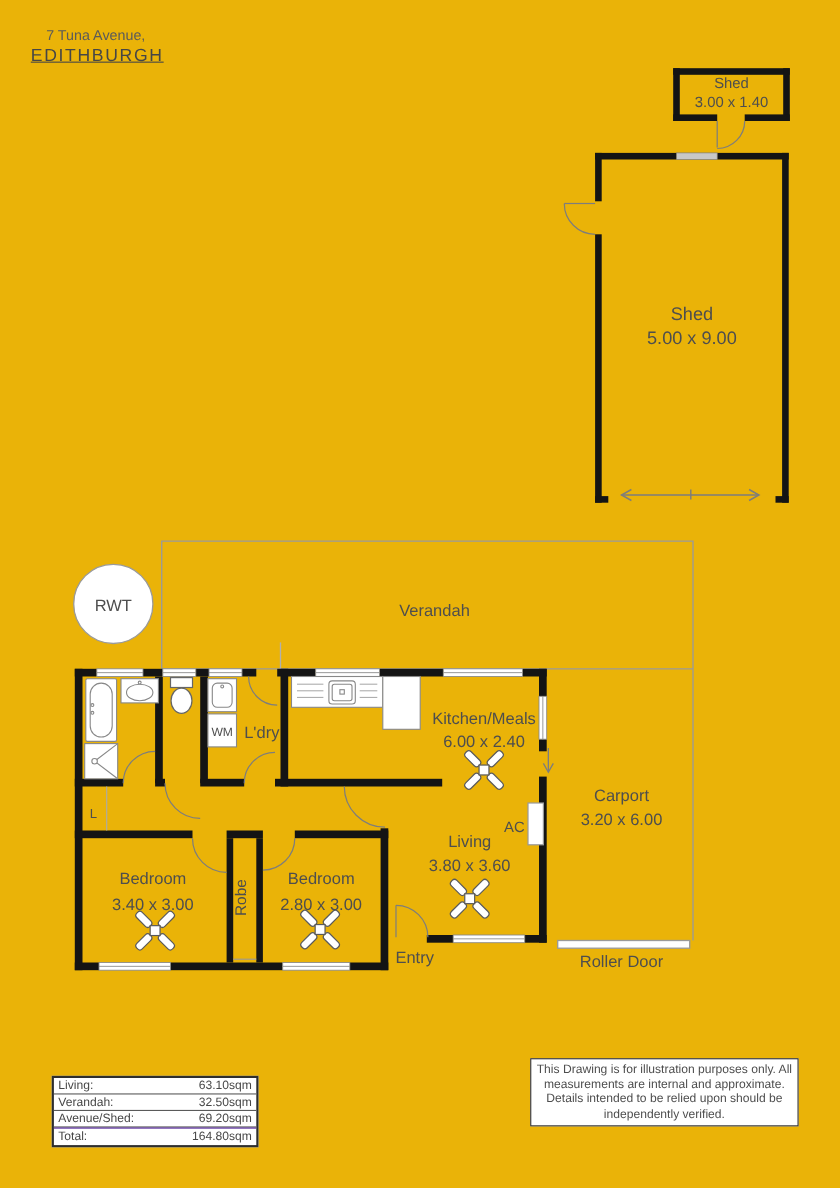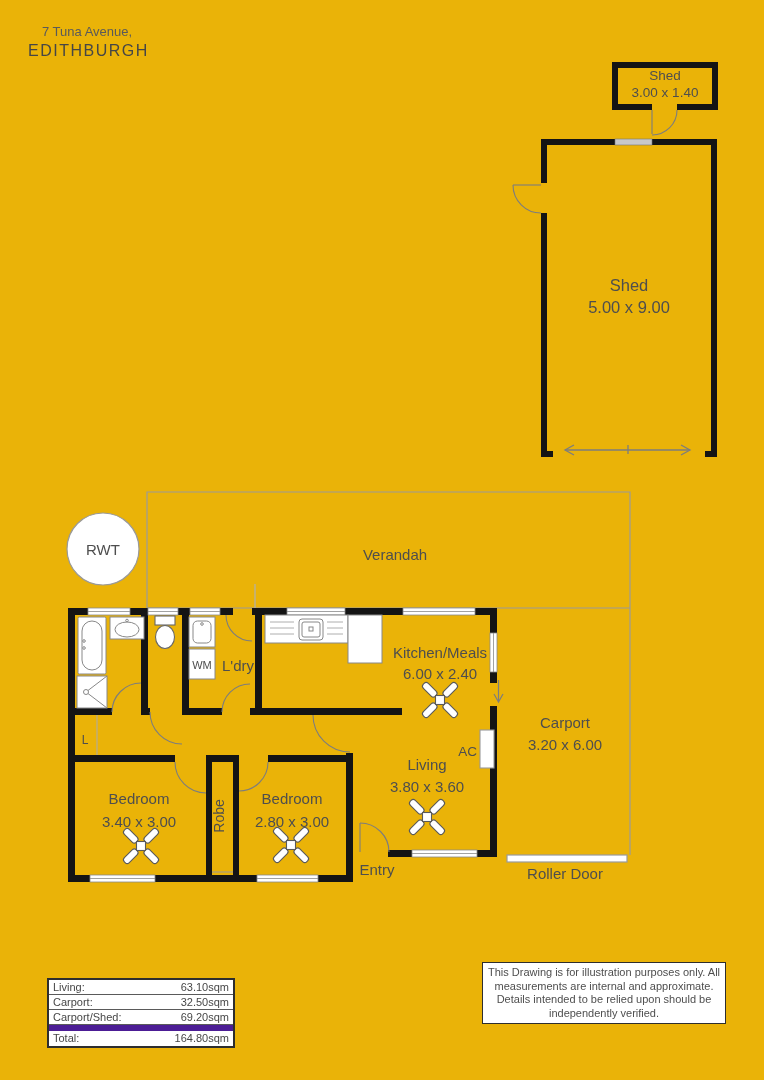--- a/index.html
+++ b/index.html
@@ -8,27 +8,27 @@
   svg{position:absolute;left:0;top:0;}
   svg text{font-family:"Liberation Sans", sans-serif;fill:#4e4e4e;}
   .t15{font-size:15px;}
   .t16{font-size:16.5px;}
   .t14{font-size:14px;}
   .t13{font-size:13.5px;}
   .t12{font-size:12px;}
   .t11{font-size:11px;}
   .address{position:absolute;left:28px;top:24px;color:#4e4e4e;}
   .address .line1{font-size:13px;padding-left:14px;color:#5a5a5a;}
-  .address .line2{font-size:16px;letter-spacing:1.5px;margin-top:3px;color:#464646;}
+  .address .line2{font-size:16px;letter-spacing:1.5px;margin-top:3px;color:#464646;text-decoration:underline;}
   .area-table{position:absolute;left:47px;top:978px;width:184px;border:2px solid #2e2e2e;
               background:#fff;font-size:11px;color:#474747;}
   .at-row{display:flex;justify-content:space-between;align-items:flex-start;
           padding:0 4px;height:14px;line-height:14px;border-bottom:1px solid #5a5a5a;}
   .at-row:last-child{border-bottom:none;}
-  .at-row.total{border-bottom:none;border-top:6px solid #4c1d95;height:15px;}
+  .at-row.total{border-bottom:none;border-top:1px solid #4c1d95;height:15px;}
   .disclaimer{position:absolute;left:482px;top:962px;width:236px;border:1.5px solid #2e2e2e;
               background:#fff;font-size:11px;line-height:13.5px;color:#4e4e4e;
               text-align:center;padding:3px 3px;}
 </style>
 </head>
 <body>
 
 <div class="canvas">
 
   <div class="address">
@@ -251,25 +251,25 @@
       <text class="t14" transform="translate(224,816) rotate(-90)">Robe</text>
     </g>
   </svg>
 
   <div class="area-table">
     <div class="at-row">
       <span>Living:</span>
       <span>63.10sqm</span>
     </div>
     <div class="at-row">
-      <span>Carport:</span>
+      <span>Verandah:</span>
       <span>32.50sqm</span>
     </div>
     <div class="at-row">
-      <span>Carport/Shed:</span>
+      <span>Avenue/Shed:</span>
       <span>69.20sqm</span>
     </div>
     <div class="at-row total">
       <span>Total:</span>
       <span>164.80sqm</span>
     </div>
   </div>
 
   <div class="disclaimer">
     <span>This Drawing is for illustration purposes only. All measurements are internal and approximate. Details intended to be relied upon should be independently verified.</span>

